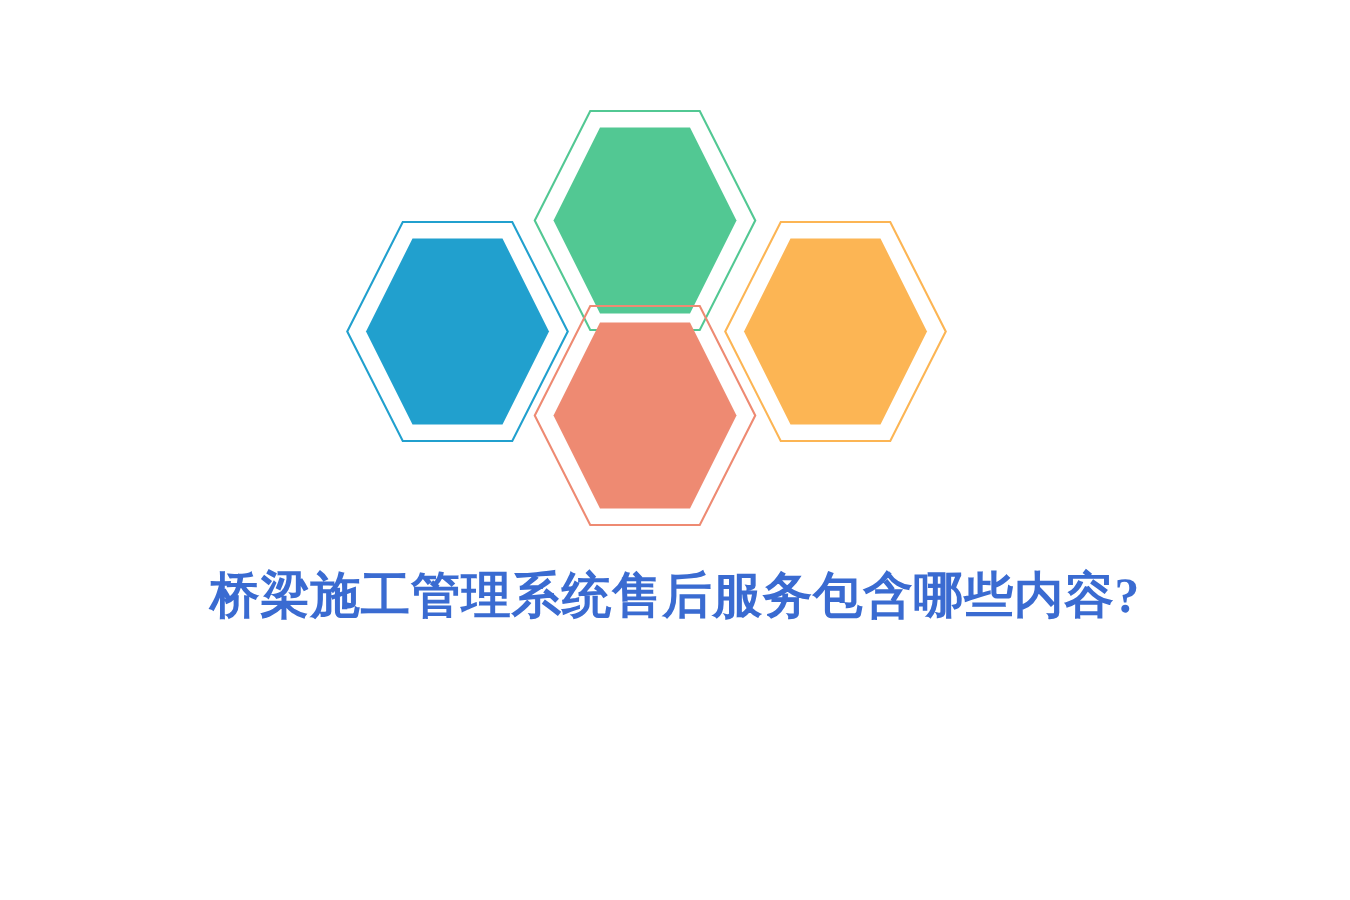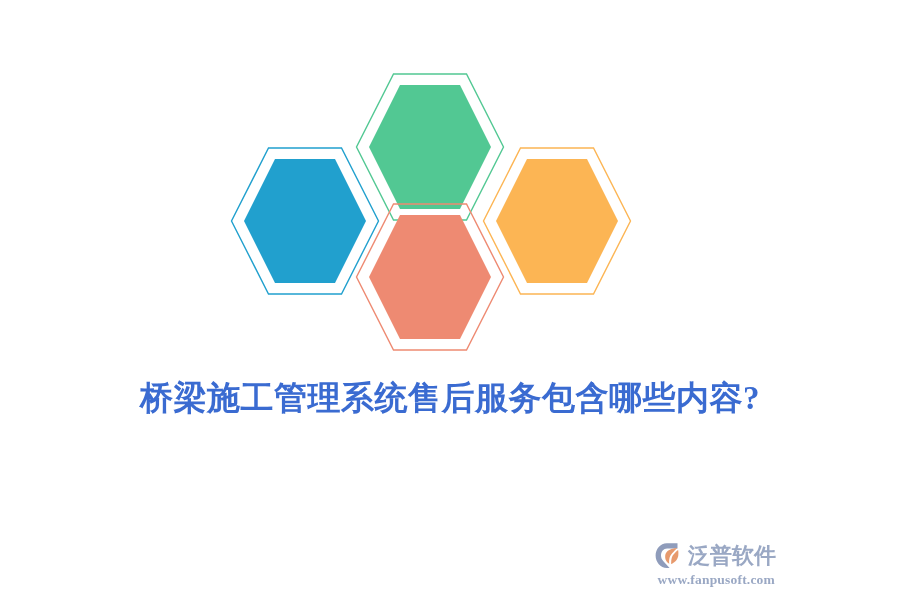--- a/index.html
+++ b/index.html
@@ -13,21 +13,20 @@
     font-family: "Liberation Sans", sans-serif;
     overflow: hidden;
     position: relative;
   }
 
   #canvas {
     position: relative;
     width: 760px;
     height: 600px;
     background: #ffffff;
-    padding-left: 24px;
   }
 
   
   #hex-cluster {
     position: absolute;
     left: 230px;
     top: 60px;
     width: 410px;
     height: 290px;
   }
@@ -130,27 +129,14 @@
       <svg width="150" height="148" viewBox="0 0 150 148" xmlns="http://www.w3.org/2000/svg">
         <polygon points="38.5,1 111.5,1 148.5,74 111.5,147 38.5,147 1.5,74" fill="none" stroke="#fcb554" stroke-width="1.4"></polygon>
         <polygon points="45,12 105,12 136,74 105,136 45,136 14,74" fill="#fcb554"></polygon>
       </svg>
     </div>
 
   </div>
 
   <div id="page-title">桥梁施工管理系统售后服务包含哪些内容?</div>
 
-  <div id="brand-logo">
-    <div id="brand-logo-row">
-      <span id="logo-mark">
-        <svg width="31" height="31" viewBox="0 0 31 31" xmlns="http://www.w3.org/2000/svg">
-          <path d="M24.5 3.2 H13.8 C7.4 3.2 2.6 9.0 2.6 15.6 C2.6 22.2 7.4 28.0 13.8 28.0 H16.6 L10.6 21.6 C8.9 19.8 8.0 17.8 8.0 15.6 C8.0 11.7 10.6 8.6 14.1 8.6 H24.5 Z" fill="#8f9cbb"></path>
-          <path d="M24.2 7.9 C24.2 7.9 13.0 8.1 12.2 15.7 C11.6 21.3 16.3 23.8 16.3 23.8 C16.3 23.8 15.2 18.0 18.4 14.2 C21.2 10.9 24.2 7.9 24.2 7.9 Z" fill="#e79a6d"></path>
-          <path d="M25.1 9.9 C25.1 9.9 21.3 12.6 19.6 15.8 C17.8 19.2 18.2 24.0 18.2 24.0 C18.2 24.0 24.0 21.6 25.1 16.4 C25.8 13.0 25.1 9.9 25.1 9.9 Z" fill="#e79a6d"></path>
-        </svg>
-      </span>
-      <span id="brand-name">泛普软件</span>
-    </div>
-    <div id="brand-url">www.fanpusoft.com</div>
-  </div>
 
 </div>
 
 </body></html>

